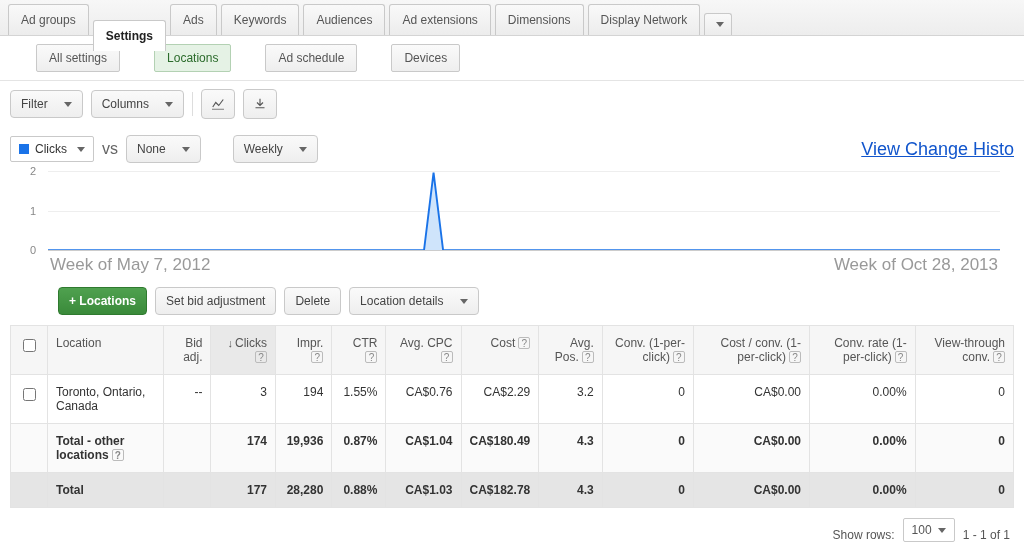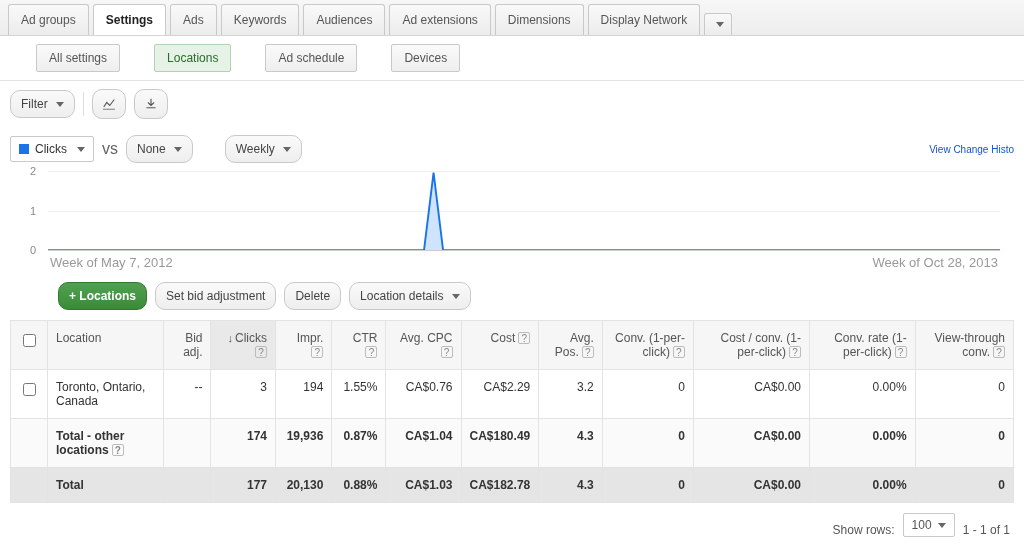--- a/index.html
+++ b/index.html
@@ -28,21 +28,21 @@
     background: linear-gradient(#f9f9f9, #ececec);
     color: #555;
     cursor: pointer;
     white-space: nowrap;
   }
   .tabs-primary .tab.active {
     background: #fff;
     color: #222;
     font-weight: bold;
     position: relative;
-    top: 0;
+    top: 16px;
     padding-left: 12px;
   }
   .tabs-primary .tab.more {
     width: 28px;
     display: flex;
     justify-content: center;
     align-items: center;
   }
   .caret {
     display: inline-block;
@@ -77,61 +77,61 @@
   
   .toolbar, .chart-controls, .action-row {
     display: flex;
     align-items: center;
     gap: 8px;
     padding: 8px 10px;
   }
   .btn {
     padding: 6px 10px;
     border: 1px solid #c9c9c9;
-    border-radius: 10px;
+    border-radius: 4px;
     background: linear-gradient(#fafafa, #eee);
     color: #444;
     cursor: pointer;
     display: inline-flex;
     align-items: center;
-    gap: 4px;
+    gap: 12px;
     font-size: 12px;
   }
   .btn.icon-only { width: 34px; justify-content: center; }
   .btn.green {
     background: linear-gradient(#4fa14f, #3a8a3a);
     border-color: #2f7a2f;
     color: #fff;
     font-weight: bold;
     margin-left: 48px;
   }
   .metric-chip {
     display:inline-flex; align-items:center; gap:6px;
     padding:5px 8px; border:1px solid #c9c9c9; border-radius:2px;
     background:#fff; cursor:pointer;
   }
   .swatch { width:10px; height:10px; background:#1a73e8; display:inline-block; }
   .vs { color:#666; font-size:16px; }
   .link { color:#1155cc; cursor:pointer; }
-  .right { margin-left:auto; font-size:10px;}
+  .right { margin-left:auto; font-size:18px;text-decoration:underline;}
   
   .chart-wrap { padding: 0 24px 4px 48px; }
   .chart {
     position: relative;
     height: 80px;
     border-bottom: 1px solid #ccc;
   }
   .chart .grid-line {
     position:absolute; left:0; right:0; border-top:1px solid #eee;
   }
   .chart .ylab {
     position:absolute; left:-18px; font-size:11px; color:#888; transform:translateY(-50%);
   }
   .chart svg { position:absolute; inset:0; width:100%; height:100%; }
-  .chart-xlabels { display:flex; justify-content:space-between; font-size:13px; color:#999; padding:4px 2px 0 2px;gap:20px;}
+  .chart-xlabels { display:flex; justify-content:space-between; font-size:17px; color:#999; padding:4px 2px 0 2px;gap:20px;}
   
   table.loc {
     width: calc(100% - 20px);
     margin: 2px 10px 0 10px;
     border-collapse: collapse;
     font-size: 12px;
   }
   table.loc th, table.loc td {
     border: 1px solid #e3e3e3;
     padding: 10px 8px;
@@ -186,20 +186,24 @@
 <div class="tabs-sub">
   <div class="subtab">All settings</div>
   <div class="subtab active">Locations</div>
   <div class="subtab">Ad schedule</div>
   <div class="subtab">Devices</div>
 </div>
 
 <div class="toolbar">
   <div class="btn">
       <span>Filter</span>
+      <span class="caret"></span>
+    </div>
+  <div class="btn">
+      <span>Columns</span>
       <span class="caret"></span>
     </div>
   <div style="width:1px;height:24px;background:#ddd;"></div>
   <div class="btn icon-only">
     <svg class="icon-chart" viewBox="0 0 16 16">
         <polyline points="1,12 5,6 9,10 15,2" fill="none" stroke="#555" stroke-width="1.5"></polyline>
         <line x1="0" y1="15" x2="16" y2="15" stroke="#555"></line>
       </svg>
   </div>
   <div class="btn icon-only">
@@ -303,21 +307,21 @@
       <td>0</td>
       <td>CA$0.00</td>
       <td>0.00%</td>
       <td>0</td>
     </tr>
     <tr class="total">
       <td class="center"></td>
       <td class="left">Total</td>
       <td></td>
       <td>177</td>
-      <td>20,130</td>
+      <td>28,280</td>
       <td>0.88%</td>
       <td>CA$1.03</td>
       <td>CA$182.78</td>
       <td>4.3</td>
       <td>0</td>
       <td>CA$0.00</td>
       <td>0.00%</td>
       <td>0</td>
     </tr>
   </tbody>

